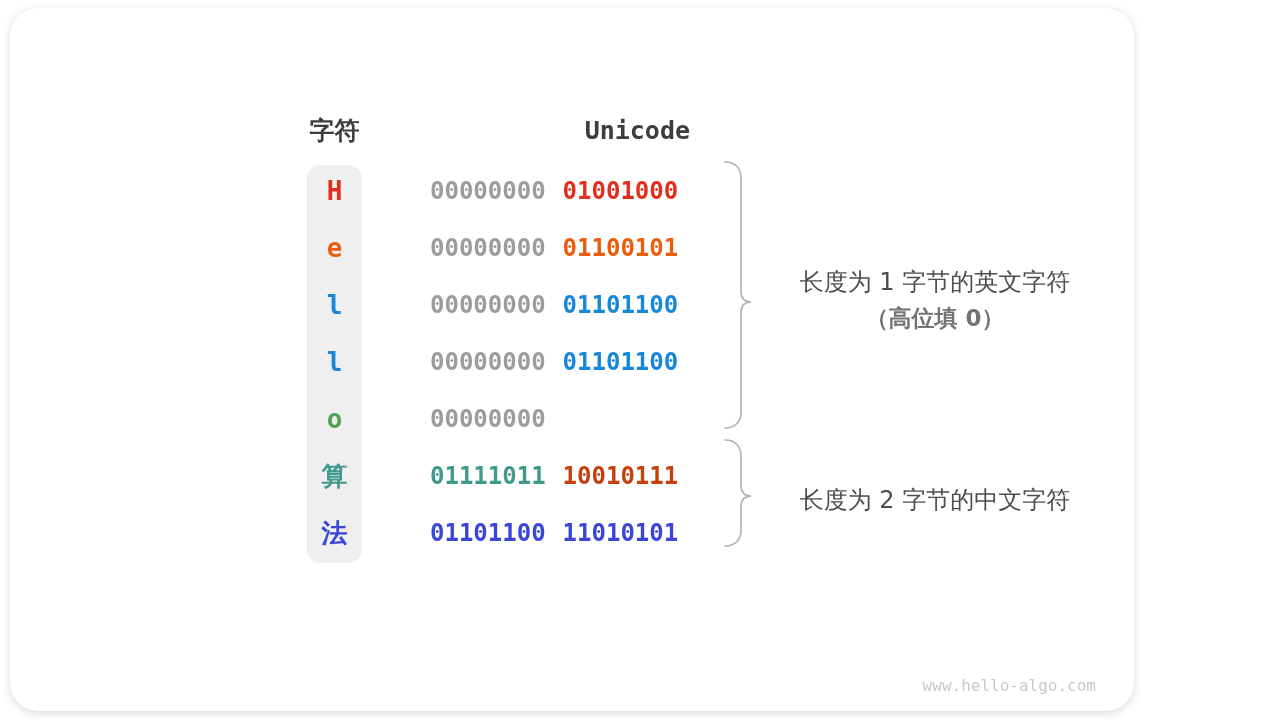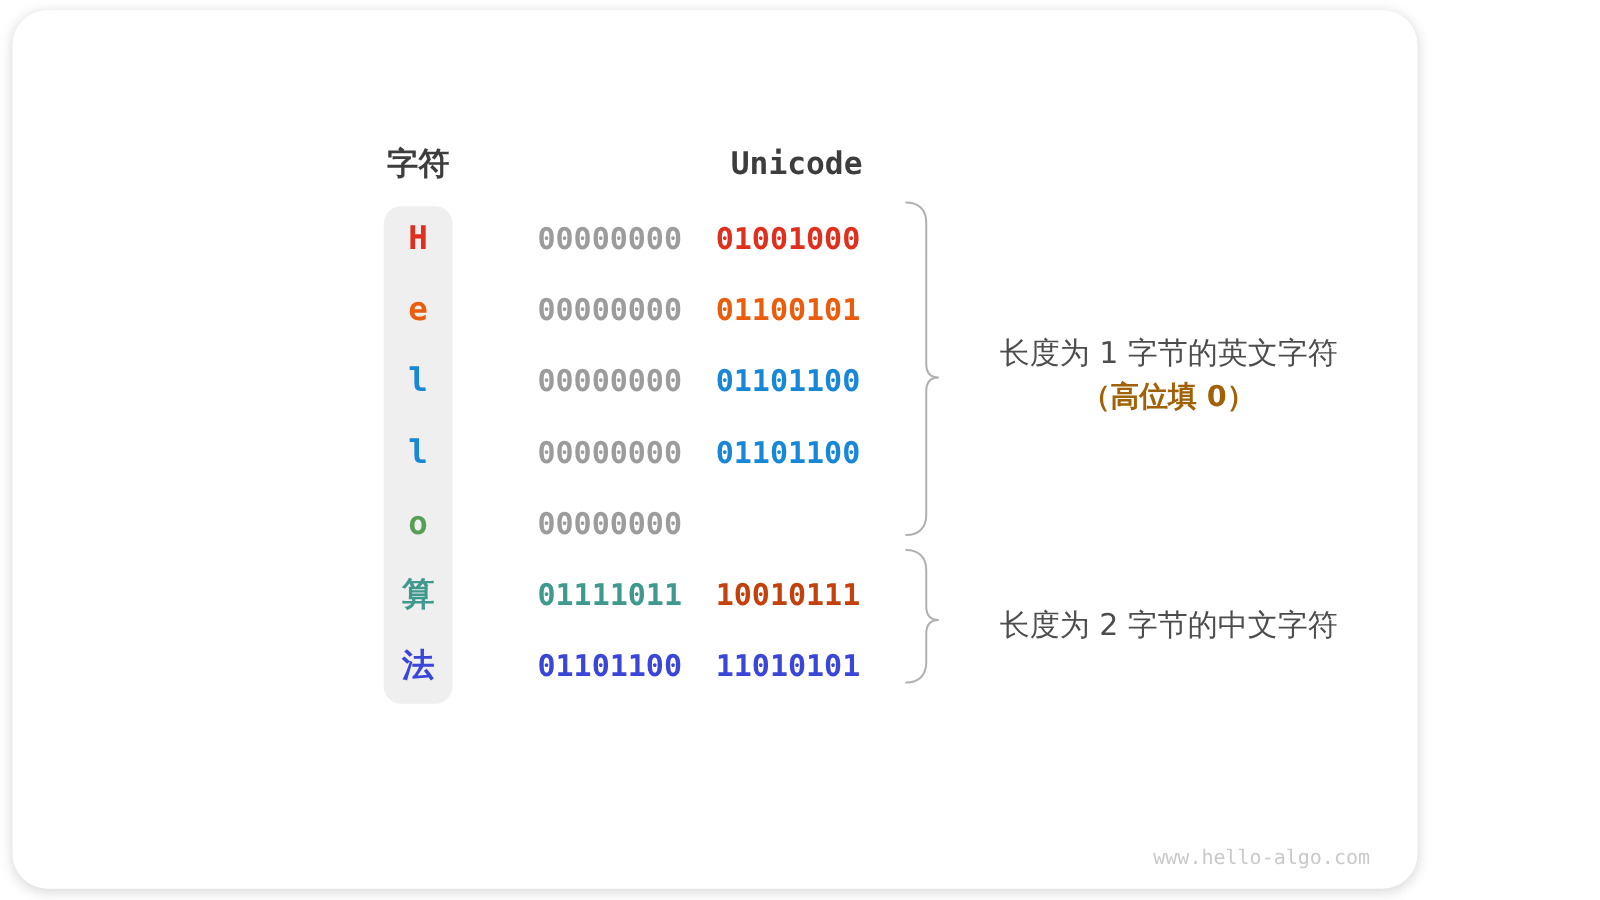--- a/index.html
+++ b/index.html
@@ -46,21 +46,21 @@
     line-height: 40px;
     text-align: center;
     font-family: "DejaVu Sans Mono", "DejaVu Sans", monospace;
     font-size: 26px;
     font-weight: bold;
   }
   .code-cell {
     position: absolute;
     left: 430px; height: 40px;
     display: flex;
-    gap: 27px;
+    gap: 17px;
     line-height: 40px;
     font-family: "DejaVu Sans Mono", monospace;
     font-size: 24px;
     font-weight: bold;
     white-space: nowrap;
   }
   .brace-svg { position: absolute; left: 700px; top: 150px; }
   .annotation {
     position: absolute;
     left: 770px; width: 330px;
@@ -143,20 +143,20 @@
     </div>
   </div>
 
   <svg class="brace-svg" width="80" height="420" viewBox="0 0 80 420">
     <path fill="none" stroke-width="1.6" stroke-linecap="round" d="M 25 12 C 35 12 41 18 41 28 L 41 141 Q 41 152 51 152 Q 41 152 41 163 L 41 262 C 41 272 35 278 25 278" stroke="#b0b0b0"></path>
     <path fill="none" stroke-width="1.6" stroke-linecap="round" d="M 25 290 C 35 290 41 296 41 306 L 41 335 Q 41 346 51 346 Q 41 346 41 357 L 41 380 C 41 390 35 396 25 396" stroke="#b0b0b0"></path>
   </svg>
 
   <div class="annotation" id="annotation-english">
     <div style="color: rgb(77, 77, 77);">长度为 1 字节的英文字符</div>
-    <div class="sub" style="color: #a16207;">（高位填 0）</div>
+    <div class="sub" style="color: #737373;">（高位填 0）</div>
   </div>
   <div class="annotation" id="annotation-chinese">
     <div style="color: rgb(77, 77, 77);">长度为 2 字节的中文字符</div>
   </div>
 
   <div class="watermark" style="color: rgb(201, 201, 201);">www.hello-algo.com</div>
 </div>
 
 </body></html>

